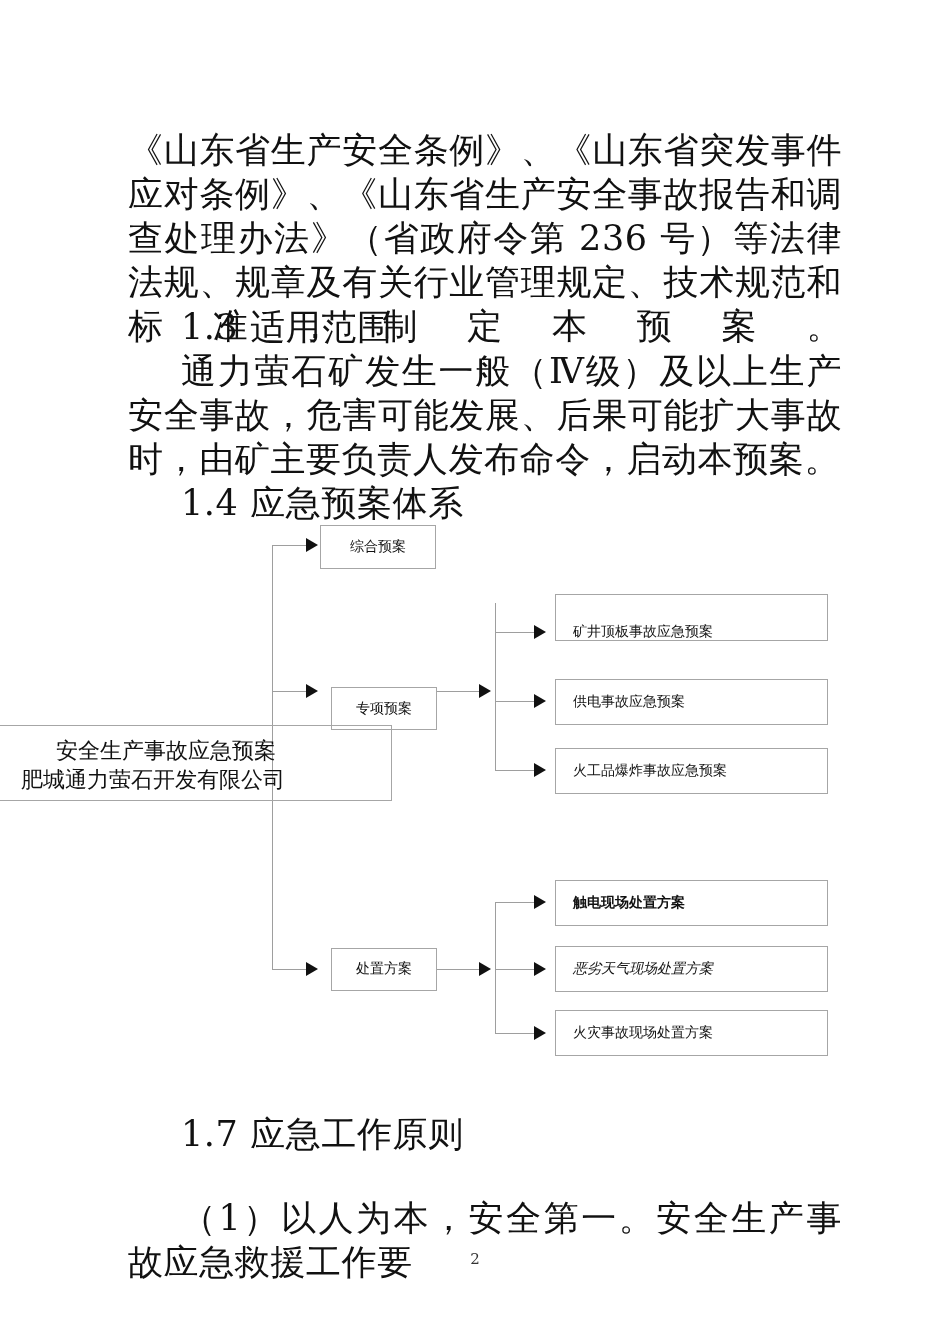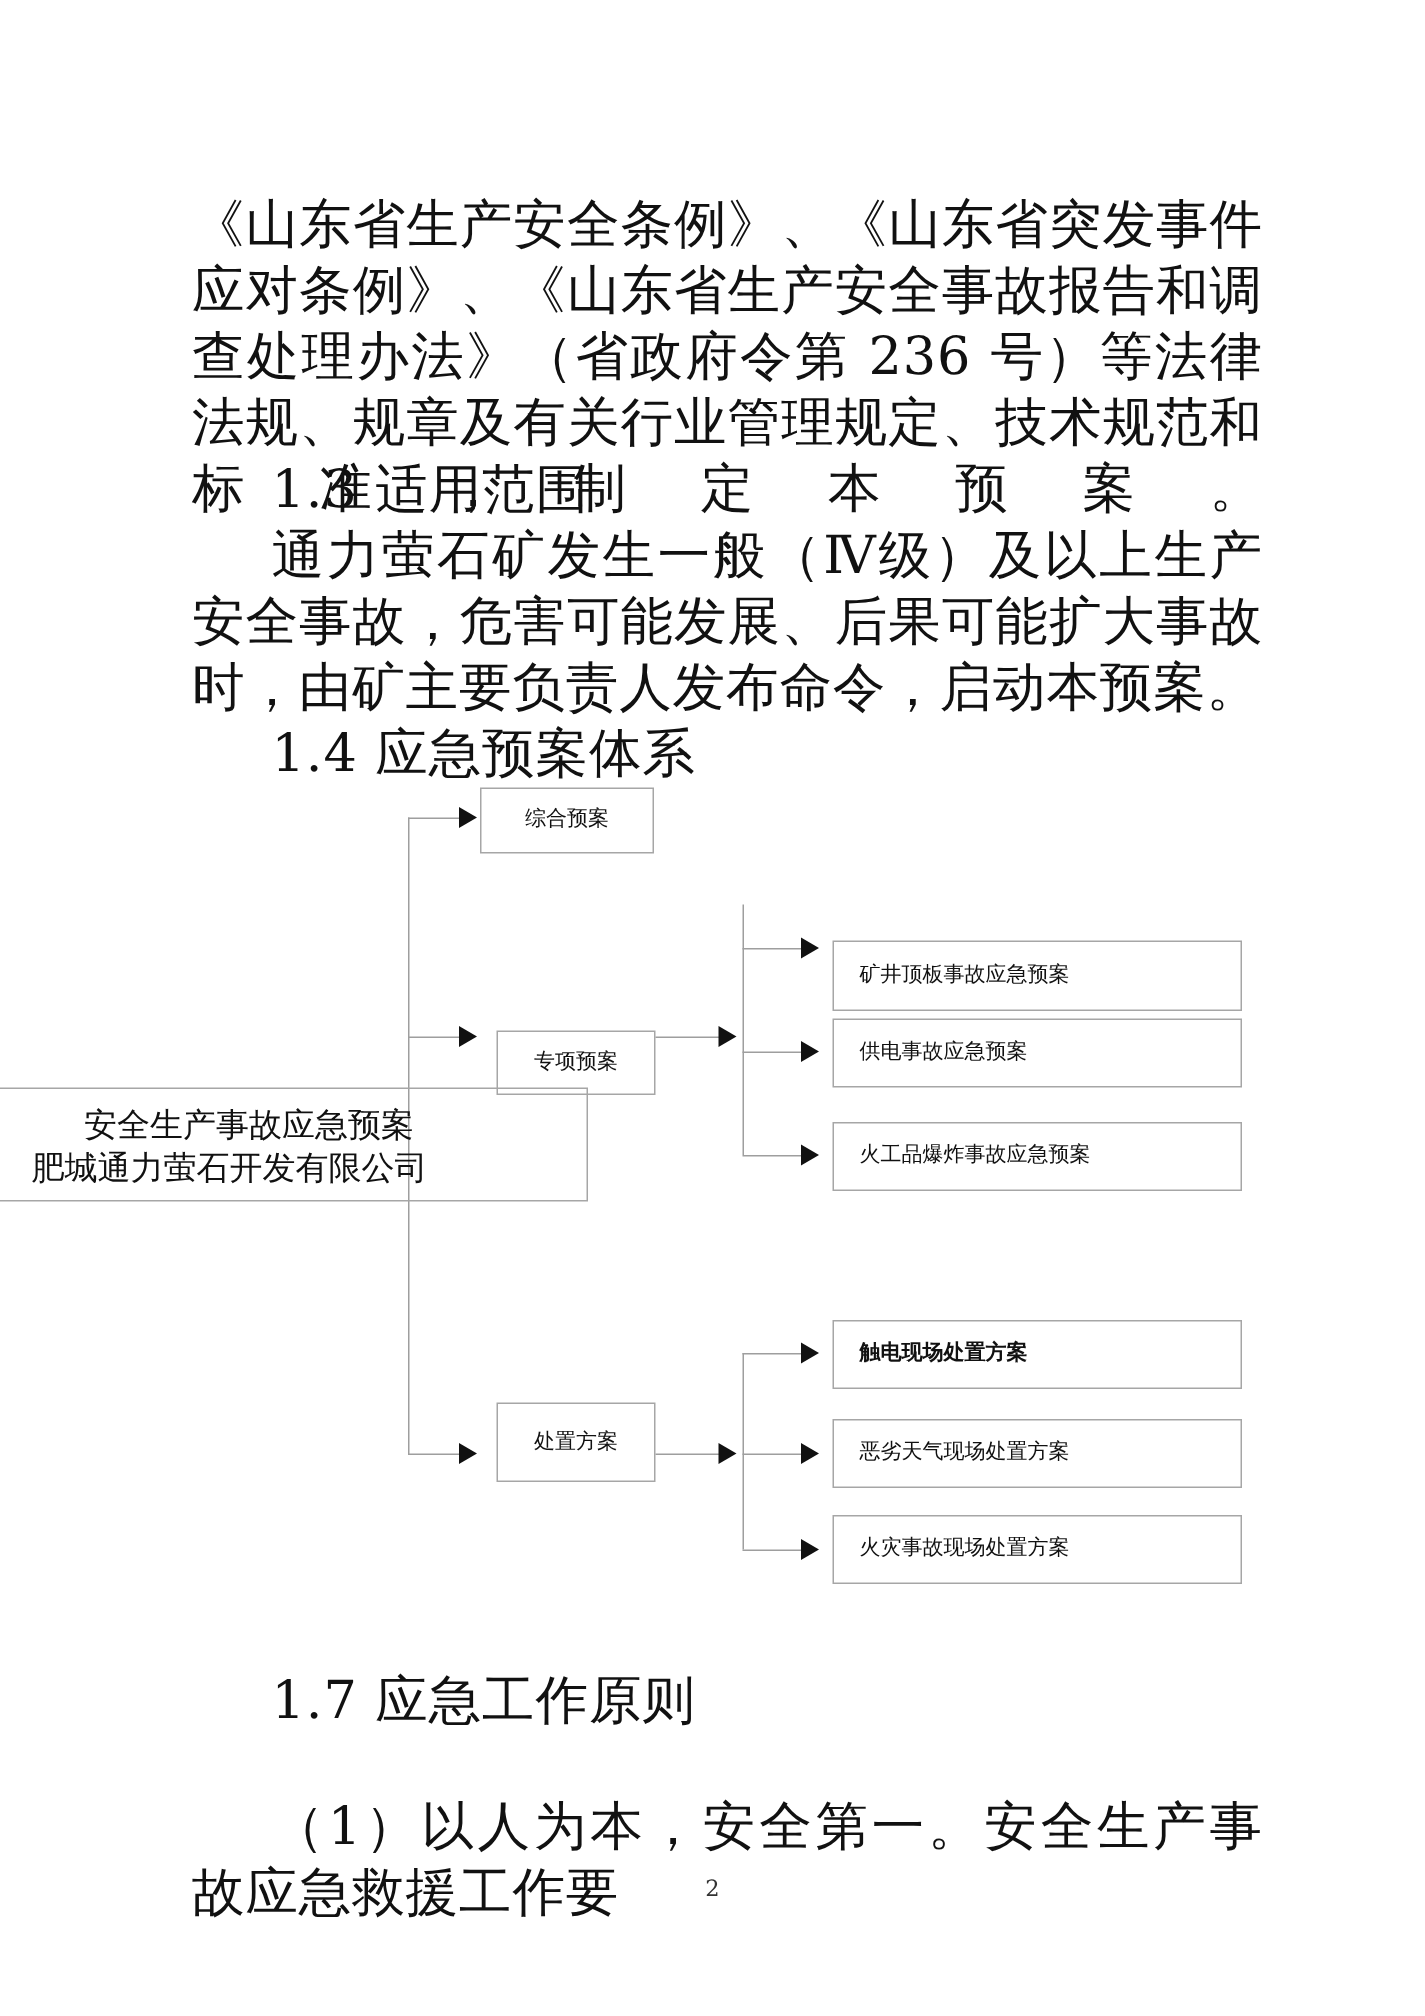--- a/index.html
+++ b/index.html
@@ -148,21 +148,21 @@
       <span class="nlabel">专项预案</span>
     </div>
 
     <div class="line hline" style="left:437px; top:186px; width:44px;"></div>
     <div class="arrow" style="left:479px; top:179px;"></div>
 
     <div class="line vline" style="left:495px; top:98px; height:167px;"></div>
 
     <div class="line hline" style="left:495px; top:127px; width:41px;"></div>
     <div class="arrow" style="left:534px; top:120px;"></div>
-    <div class="node leftpad" style="left:555px; top:122px; width:273px; height:47px;">
+    <div class="node leftpad" style="left:555px; top:89px; width:273px; height:47px;align-items:flex-end;">
       <span class="nlabel">矿井顶板事故应急预案</span>
     </div>
 
     <div class="line hline" style="left:495px; top:196px; width:41px;"></div>
     <div class="arrow" style="left:534px; top:189px;"></div>
     <div class="node leftpad" style="left:555px; top:174px; width:273px; height:46px;">
       <span class="nlabel">供电事故应急预案</span>
     </div>
 
     <div class="line hline" style="left:495px; top:265px; width:41px;"></div>
@@ -171,37 +171,37 @@
       <span class="nlabel">火工品爆炸事故应急预案</span>
     </div>
 
     <div class="node two-line" style="left:-60px; top:220px; width:452px; height:76px;">
       <span class="l1">安全生产事故应急预案</span>
       <span class="l2">肥城通力萤石开发有限公司</span>
     </div>
 
     <div class="line hline" style="left:272px; top:464px; width:37px;"></div>
     <div class="arrow" style="left:306px; top:457px;"></div>
-    <div class="node center" style="left:331px; top:430px; width:106px; height:53px;">
+    <div class="node center" style="left:331px; top:443px; width:106px; height:43px;font-family:Liberation Mono, monospace;">
       <span class="nlabel">处置方案</span>
     </div>
     <div class="line hline" style="left:437px; top:464px; width:44px;"></div>
     <div class="arrow" style="left:479px; top:457px;"></div>
 
     <div class="line vline" style="left:495px; top:397px; height:131px;"></div>
 
     <div class="line hline" style="left:495px; top:397px; width:41px;"></div>
     <div class="arrow" style="left:534px; top:390px;"></div>
     <div class="node leftpad" style="left:555px; top:375px; width:273px; height:46px;font-weight:bold;">
       <span class="nlabel">触电现场处置方案</span>
     </div>
 
     <div class="line hline" style="left:495px; top:464px; width:41px;"></div>
     <div class="arrow" style="left:534px; top:457px;"></div>
-    <div class="node leftpad" style="left:555px; top:441px; width:273px; height:46px;">
+    <div class="node leftpad" style="left:555px; top:441px; width:273px; height:46px;font-style:italic;">
       <span class="nlabel">恶劣天气现场处置方案</span>
     </div>
 
     <div class="line hline" style="left:495px; top:528px; width:41px;"></div>
     <div class="arrow" style="left:534px; top:521px;"></div>
     <div class="node leftpad" style="left:555px; top:505px; width:273px; height:46px;">
       <span class="nlabel">火灾事故现场处置方案</span>
     </div>
 
   </div>

